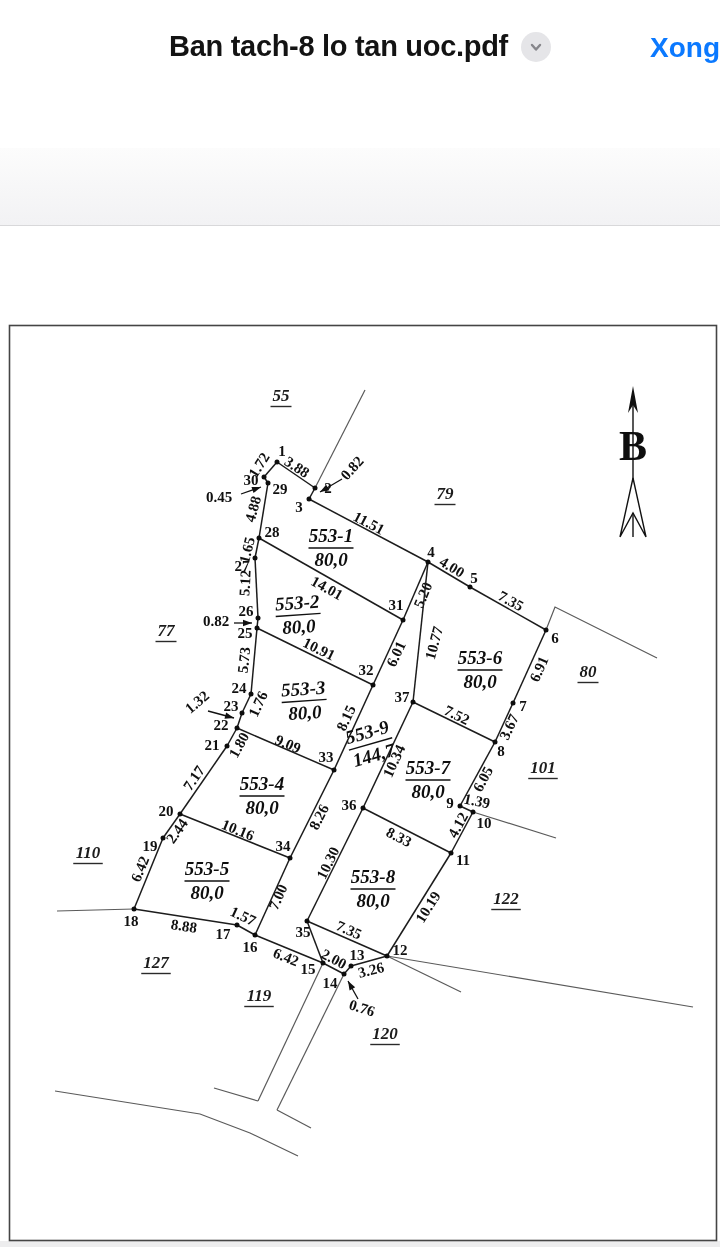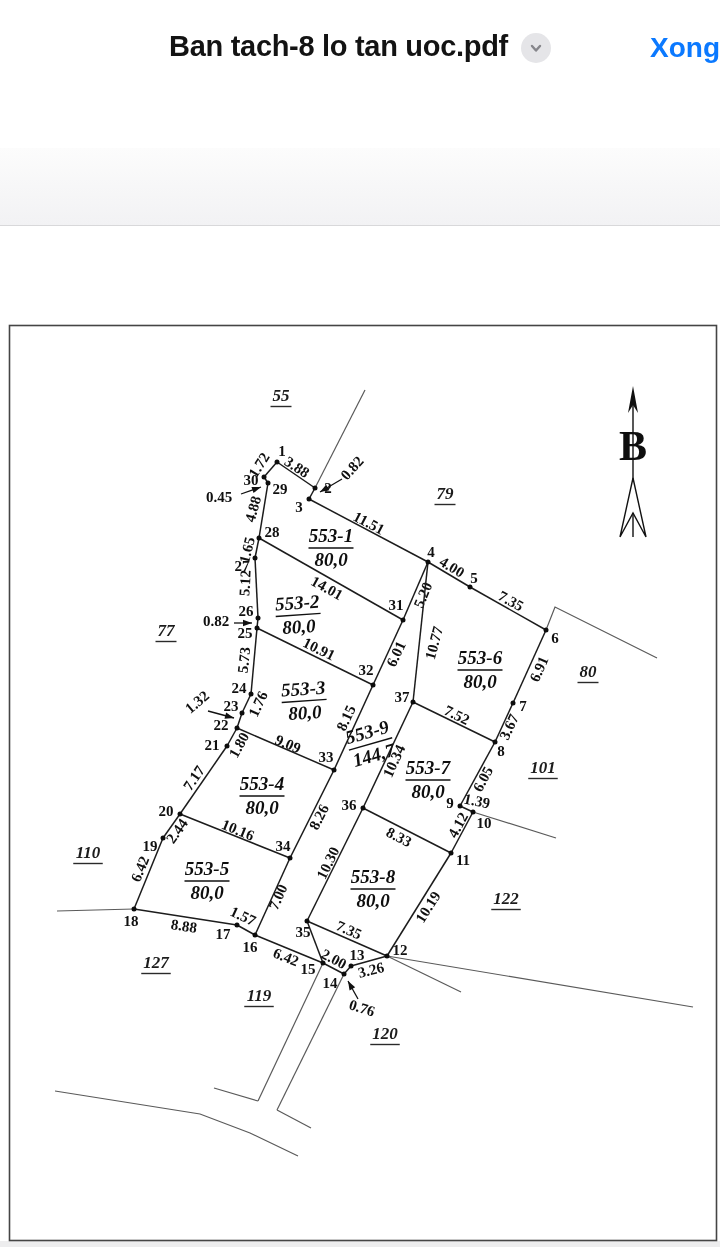--- a/index.html
+++ b/index.html
@@ -1,20 +1,20 @@
 <!DOCTYPE html>
 <html><head>
 <meta charset="utf-8">
 <style>
   html,body{margin:0;padding:0;}
   body{width:720px;height:1247px;position:relative;background:#ffffff;overflow:hidden;
        font-family:"Liberation Sans",sans-serif;}
   .appbar{position:absolute;top:0;left:0;width:720px;height:98px;background:#ffffff;z-index:3;}
   .titlerow{position:absolute;top:30px;left:0;width:720px;display:flex;justify-content:center;
-            align-items:flex-end;gap:13px;}
+            align-items:center;gap:13px;}
   .doc-title{font-size:29px;font-weight:bold;color:#131313;letter-spacing:-.3px;}
   .chev-btn{width:30px;height:30px;border-radius:50%;background:#e5e5e8;display:flex;
             align-items:center;justify-content:center;border:none;padding:0;}
   .done-btn{position:absolute;top:32px;right:-6px;font-size:28px;font-weight:600;color:#0b79ff;
             background:none;border:none;padding:0 6px 0 0;}
   .pagegap{position:absolute;top:148px;left:0;width:720px;height:77px;
            background:linear-gradient(180deg,#fcfcfc,#f2f2f4);border-bottom:1px solid #d8d8da;}
   .bottomband{position:absolute;top:1241px;left:0;width:720px;height:6px;background:#ededee;}
   svg.drawing{position:absolute;top:0;left:0;z-index:2;}
   .dim{font:bold 15px "Liberation Serif",serif;fill:#101010;}

